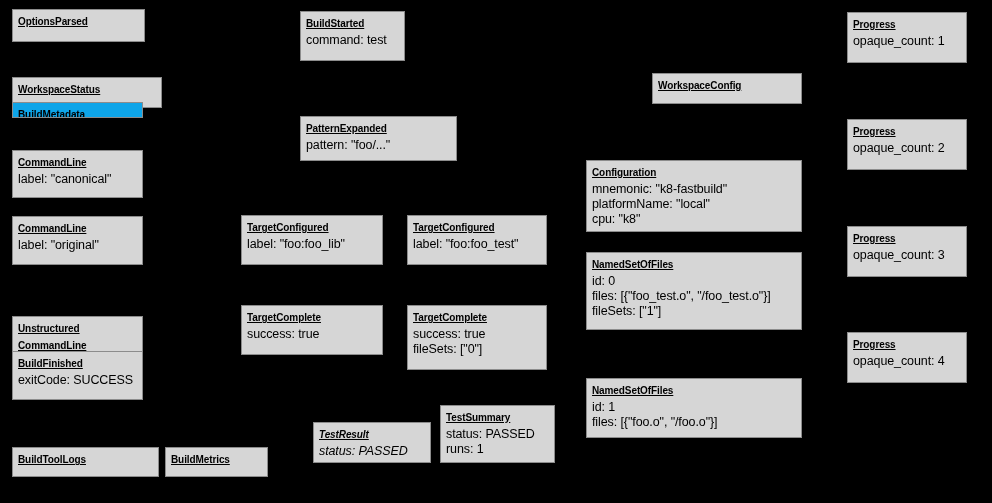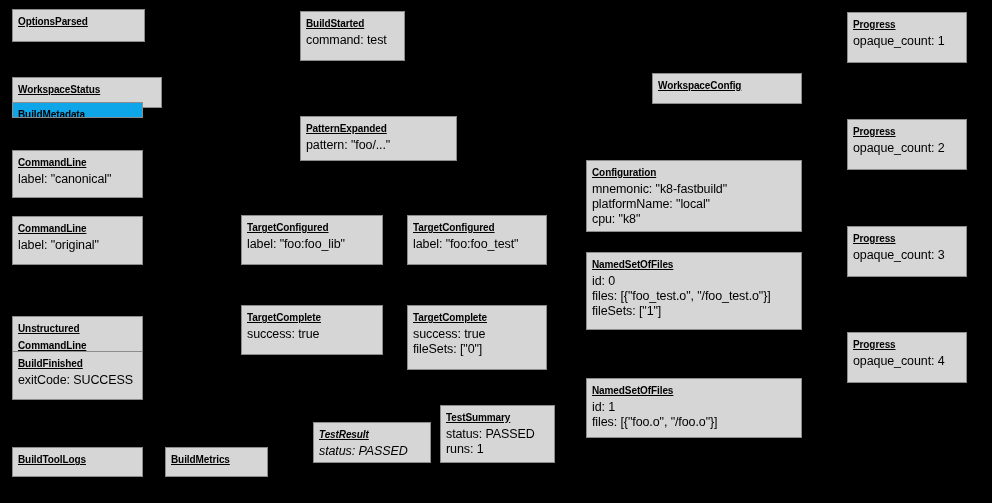--- a/index.html
+++ b/index.html
@@ -223,21 +223,21 @@
       </div>
     </div>
     <div class="node" style="left: 313px; top: 422px; width: 118px; height: 41px; background: rgb(214, 214, 214); border-color: rgb(140, 140, 140); font-style: italic;">
       <div>
         <span class="node-title node-title-line">TestResult</span>
       </div>
       <div class="node-fields">
         <div class="node-field">status: PASSED</div>
       </div>
     </div>
-    <div class="node" style="left: 12px; top: 447px; width: 131px; height: 30px; background: rgb(214, 214, 214); border-color: rgb(140, 140, 140);">
+    <div class="node" style="left: 12px; top: 447px; width: 147px; height: 30px; background: rgb(214, 214, 214); border-color: rgb(140, 140, 140);">
       <div>
         <span class="node-title node-title-line">BuildToolLogs</span>
       </div>
     </div>
     <div class="node" style="left: 165px; top: 447px; width: 103px; height: 30px; background: rgb(214, 214, 214); border-color: rgb(140, 140, 140);">
       <div>
         <span class="node-title node-title-line">BuildMetrics</span>
       </div>
     </div>
   </div>

